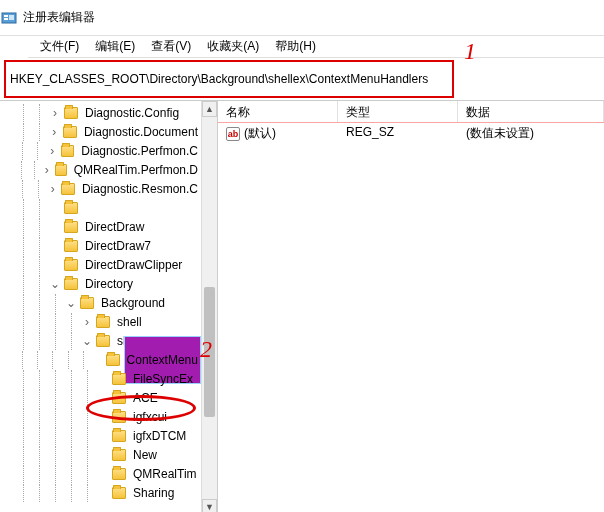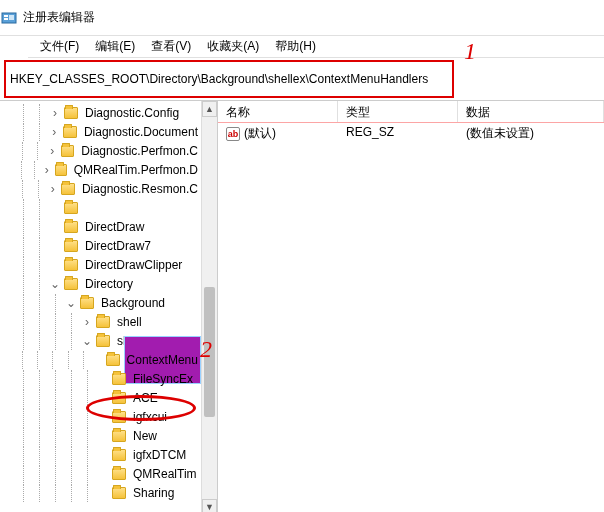--- a/index.html
+++ b/index.html
@@ -343,42 +343,42 @@
                 <span class="dotted-v"></span>
               </span>
               <span class="indent">
                 <span class="dotted-v"></span>
               </span>
               <span class="indent">
                 <span class="dotted-v"></span>
               </span>
               <span class="expander"></span>
               <span class="folder-icon"></span>
+              <span class="tree-label">igfxDTCM</span>
+            </div>
+            <div class="tree-item">
+              <span class="indent"></span>
+              <span class="indent">
+                <span class="dotted-v"></span>
+              </span>
+              <span class="indent">
+                <span class="dotted-v"></span>
+              </span>
+              <span class="indent">
+                <span class="dotted-v"></span>
+              </span>
+              <span class="indent">
+                <span class="dotted-v"></span>
+              </span>
+              <span class="indent">
+                <span class="dotted-v"></span>
+              </span>
+              <span class="expander"></span>
+              <span class="folder-icon"></span>
               <span class="tree-label">New</span>
-            </div>
-            <div class="tree-item">
-              <span class="indent"></span>
-              <span class="indent">
-                <span class="dotted-v"></span>
-              </span>
-              <span class="indent">
-                <span class="dotted-v"></span>
-              </span>
-              <span class="indent">
-                <span class="dotted-v"></span>
-              </span>
-              <span class="indent">
-                <span class="dotted-v"></span>
-              </span>
-              <span class="indent">
-                <span class="dotted-v"></span>
-              </span>
-              <span class="expander"></span>
-              <span class="folder-icon"></span>
-              <span class="tree-label">igfxDTCM</span>
             </div>
             <div class="tree-item">
               <span class="indent"></span>
               <span class="indent">
                 <span class="dotted-v"></span>
               </span>
               <span class="indent">
                 <span class="dotted-v"></span>
               </span>
               <span class="indent">

